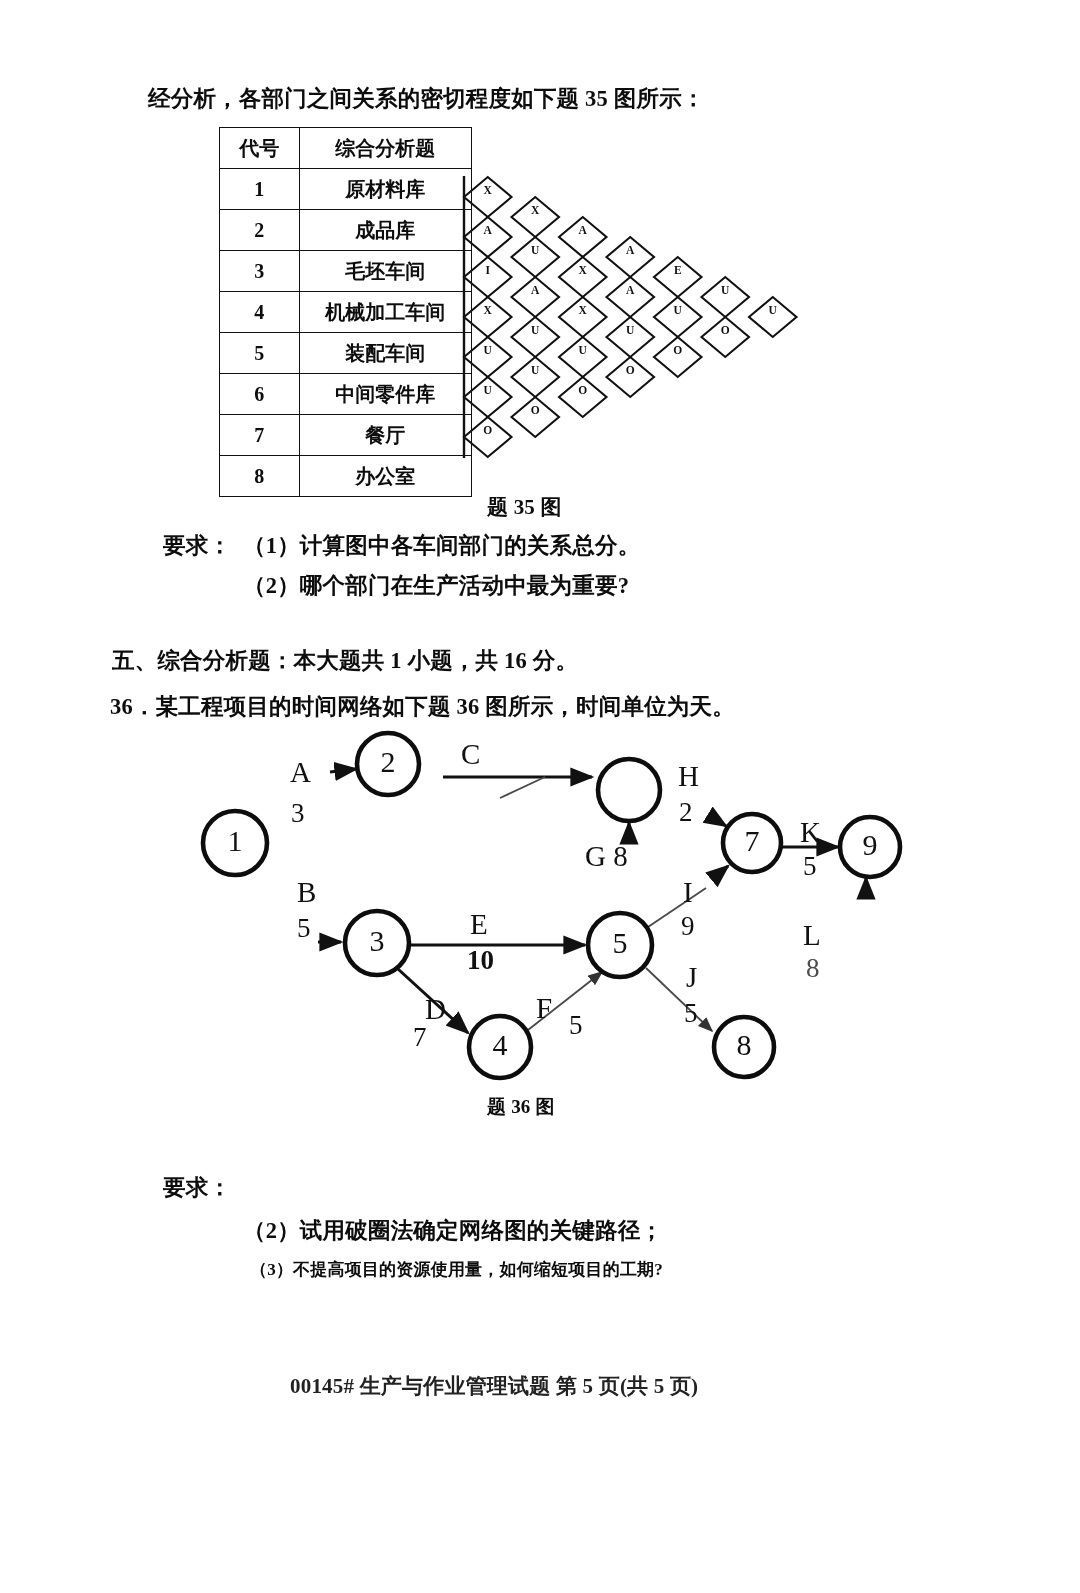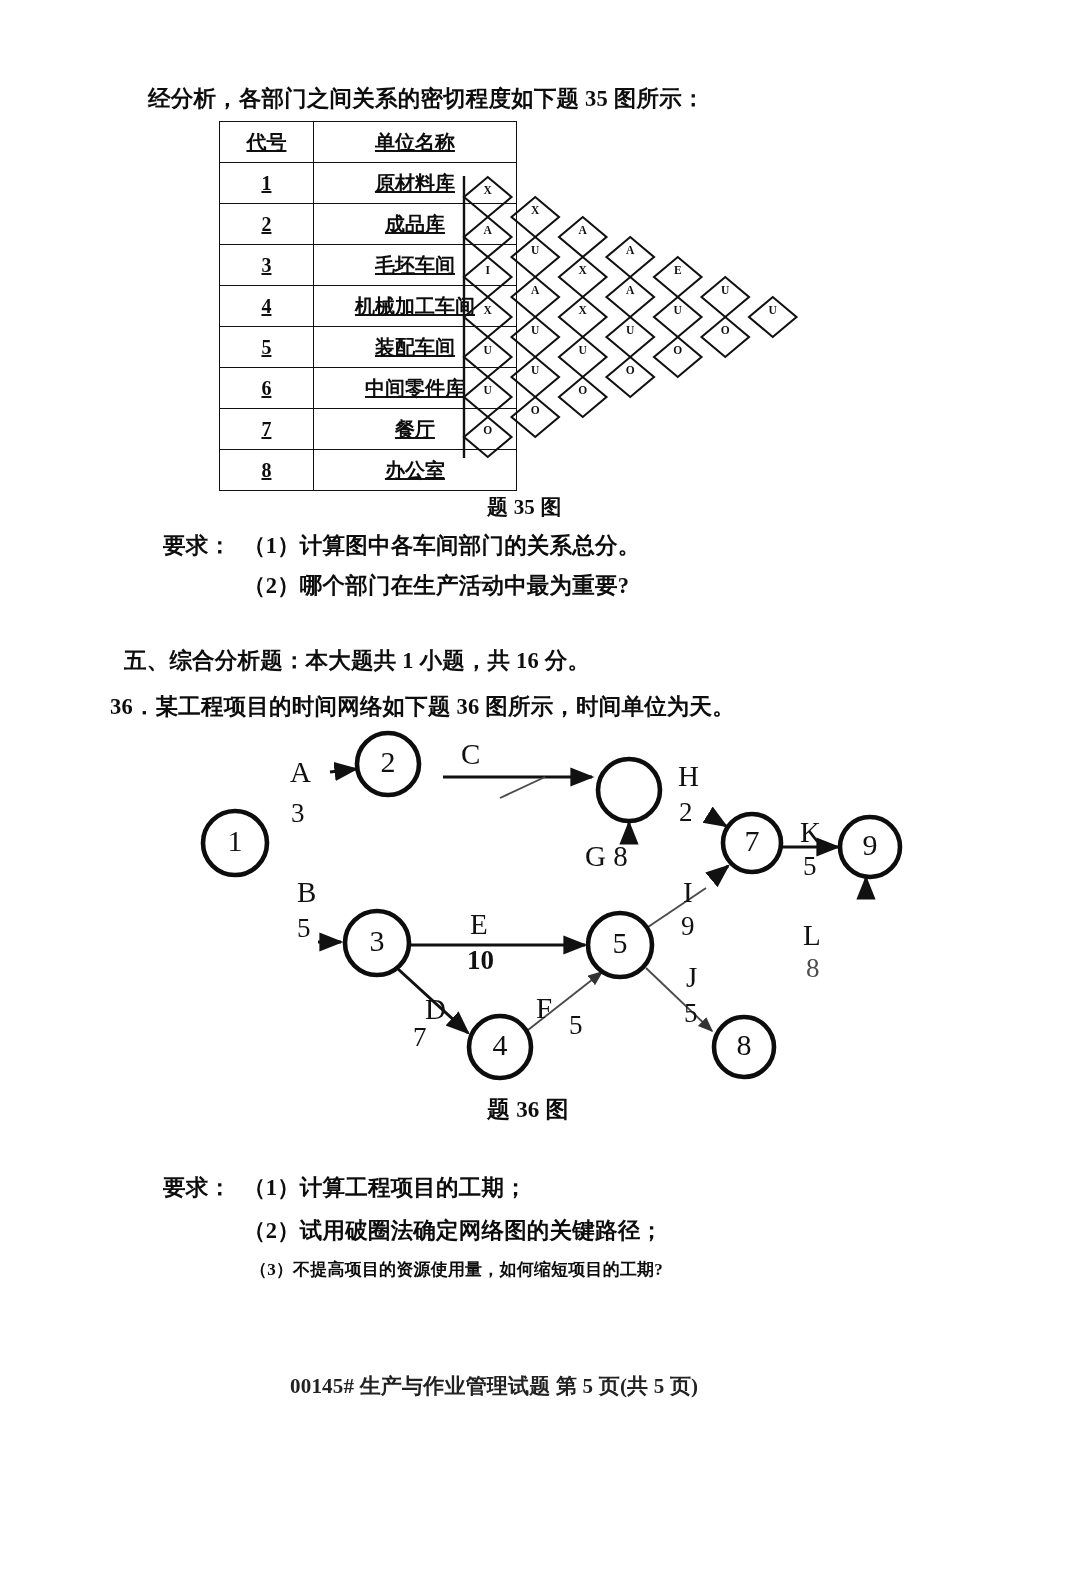--- a/index.html
+++ b/index.html
@@ -39,25 +39,24 @@
   #q35-intro {
     left: 148px;
     top: 83px;
     font-size: 22.5px;
   }
 
   
   #q35-table {
     position: absolute;
     left: 219px;
-    top: 121px;
-    width: 298px;
+    top: 127px;
+    width: 253px;
     border-collapse: collapse;
     background: #fff;
-    text-decoration: underline;
   }
   #q35-table td, #q35-table th {
     border: 1.6px solid #111;
     height: 40px;
     text-align: center;
     font-size: 20px;
     font-weight: 700;
     font-family: "Liberation Serif", "DejaVu Serif", serif;
     padding: 0;
     color: #0d0d0d;
@@ -78,21 +77,21 @@
     fill: #111;
     text-anchor: middle;
   }
 
   
   #cap35 { left: 487px; top: 493px; font-size: 21px; }
   #req35-label { left: 163px; top: 530px; font-size: 22.5px; }
   #req35-1 { left: 243px; top: 530px; font-size: 22.5px; }
   #req35-2 { left: 243px; top: 570px; font-size: 22.5px; }
 
-  #sec5 { left: 124px; top: 645px; font-size: 22.5px; }
+  #sec5 { left: 112px; top: 645px; font-size: 22.5px; }
   #q36-stem { left: 110px; top: 691px; font-size: 22.5px; }
 
   
   #net {
     position: absolute;
     left: 0px;
     top: 0px;
     width: 1080px;
     height: 1593px;
     pointer-events: none;
@@ -119,21 +118,21 @@
   .elabel {
     position: absolute;
     font-family: "Liberation Serif", "DejaVu Serif", serif;
     font-size: 29px;
     color: #111;
     white-space: nowrap;
   }
   .elabel.small { font-size: 27px; }
   .elabel.faint { color: #4d4d4d; }
 
-  #cap36 { left: 487px; top: 1094px; font-size: 23px; }
+  #cap36 { left: 487px; top: 1094px; font-size: 19px; }
 
   #req36-label { left: 163px; top: 1172px; font-size: 22.5px; }
   #req36-1 { left: 243px; top: 1172px; font-size: 22.5px; }
   #req36-2 { left: 243px; top: 1215px; font-size: 22.5px; text-align: center; }
   #req36-3 { left: 250px; top: 1258px; font-size: 17px; }
 
   #footer {
     left: 290px;
     top: 1372px;
     font-size: 21px;
@@ -144,21 +143,21 @@
 <body>
 
 <div class="page">
 
   <div class="txt cn" id="q35-intro">经分析，各部门之间关系的密切程度如下题 35 图所示：</div>
 
   <table id="q35-table">
     <thead>
       <tr>
         <th class="c-code">代号</th>
-        <th class="c-name">单位名称</th>
+        <th class="c-name">综合分析题</th>
       </tr>
     </thead>
     <tbody id="q35-tbody">
         <tr>
           <td class="c-code">1</td>
           <td class="c-name">原材料库</td>
         </tr>
         <tr>
           <td class="c-code">2</td>
           <td class="c-name">成品库</td>
@@ -353,19 +352,18 @@
 
   <div class="elabel" style="left:800px; top:816px;">K</div>
   <div class="elabel small" style="left:803px; top:851px;">5</div>
 
   <div class="elabel" style="left:803px; top:919px;">L</div>
   <div class="elabel small faint" style="left:806px; top:953px;">8</div>
 
   <div class="txt cn" id="cap36">题 36 图</div>
 
   <div class="txt cn" id="req36-label">要求：</div>
-  <div class="txt cn" id="req36-1">（1）计算工程项目的工期；</div>
   <div class="txt cn" id="req36-2">（2）试用破圈法确定网络图的关键路径；</div>
   <div class="txt cn" id="req36-3">（3）不提高项目的资源使用量，如何缩短项目的工期?</div>
 
   <div class="txt cn" id="footer">00145# 生产与作业管理试题 第 5 页(共 5 页)</div>
 
 </div>
 
 </body></html>

